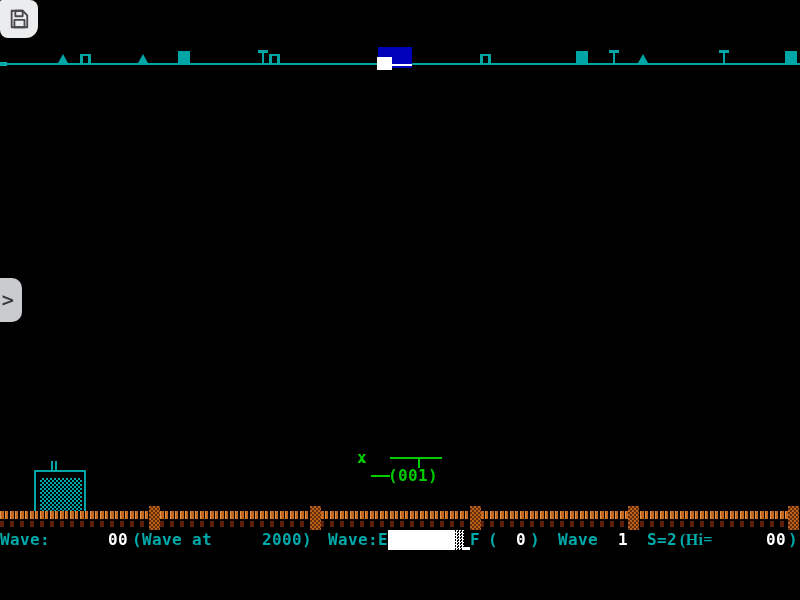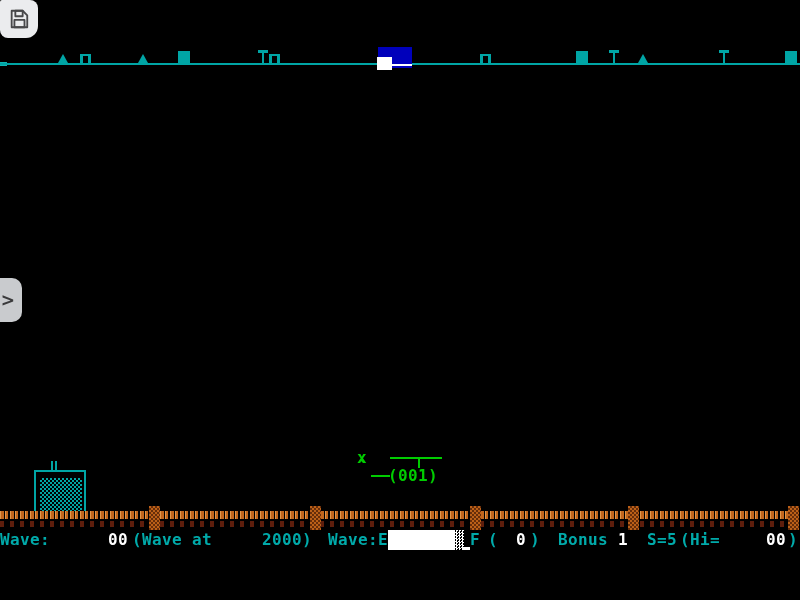--- a/index.html
+++ b/index.html
@@ -142,24 +142,24 @@
     <div id="status-line">
         <div class="seg cyan" style="position: absolute; left: 0px;">Wave:</div>
         <div class="seg white" style="position: absolute; left: 108px;">00</div>
         <div class="seg cyan" style="position: absolute; left: 132px;">(Wave at</div>
         <div class="seg cyan" style="position: absolute; left: 262px;">2000)</div>
         <div class="seg cyan" style="position: absolute; left: 328px;">Wave:E</div>
         <div class="seg cyan" style="position: absolute; left: 470px;">F</div>
         <div class="seg cyan" style="position: absolute; left: 488px;">(</div>
         <div class="seg white" style="position: absolute; left: 516px;">0</div>
         <div class="seg cyan" style="position: absolute; left: 530px;">)</div>
-        <div class="seg cyan" style="position: absolute; left: 558px;">Bonus</div>
+        <div class="seg cyan" style="position: absolute; left: 558px;">Wave</div>
         <div class="seg white" style="position: absolute; left: 618px;">1</div>
-        <div class="seg cyan" style="position: absolute; left: 647px;">S=5</div>
-        <div class="seg cyan" style="position: absolute; left: 680px;">(Hi=</div>
+        <div class="seg cyan" style="position: absolute; left: 647px;">S=2</div>
+        <div class="seg cyan" style="position: absolute; left: 680px; font-family: Liberation Serif, serif;">(Hi=</div>
         <div class="seg white" style="position: absolute; left: 766px;">00</div>
         <div class="seg cyan" style="position: absolute; left: 788px;">)</div>
       </div>
     <div class="gauge-solid"></div>
     <div class="gauge-dither"></div>
     <div class="gauge-tick"></div>
   </div>
 </div>
 
 <button class="save-btn">

